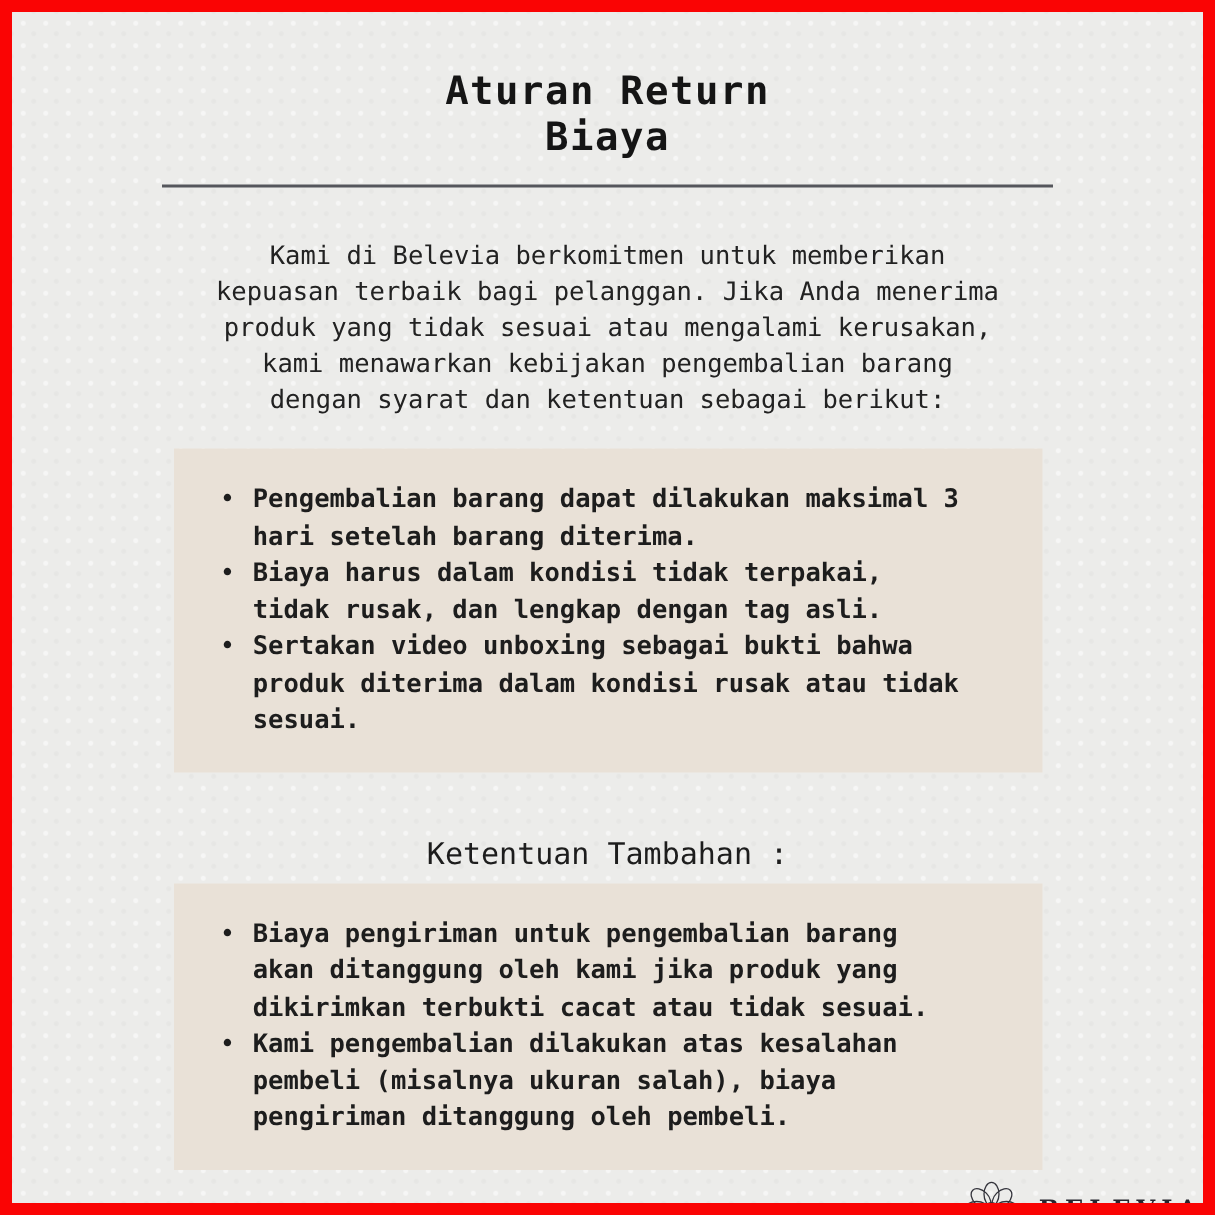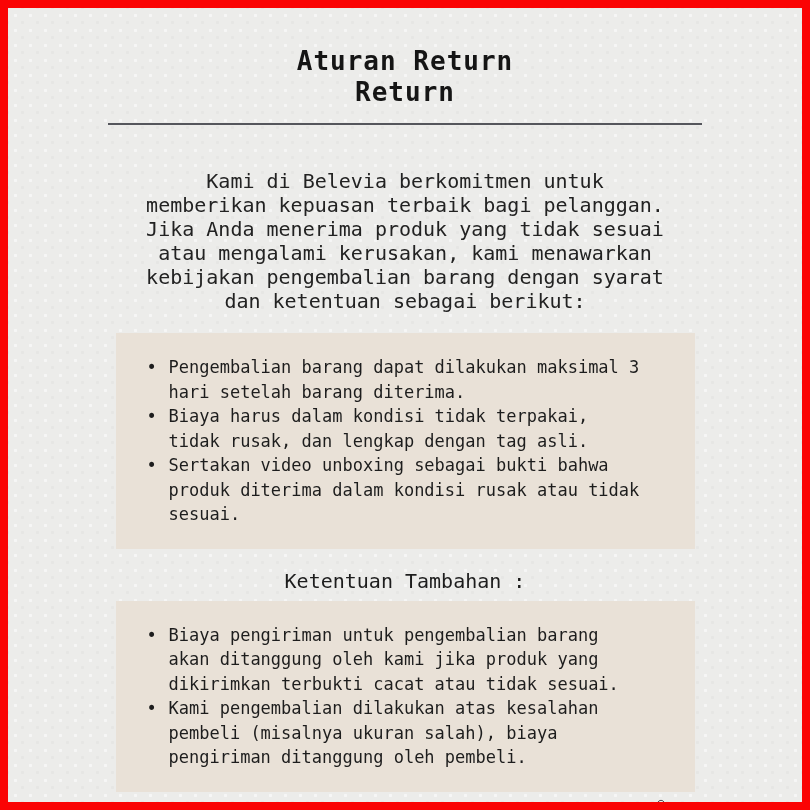--- a/index.html
+++ b/index.html
@@ -31,24 +31,24 @@
     color: #151515;
   }
   .title-line { display: block; }
   .divider {
     width: 594px;
     margin: 15px auto 0 auto;
     border-top: 2px solid #55565c;
     height: 0;
   }
   .intro {
-    margin: 44px auto 0 auto;
+    margin: 34px auto 0 auto;
     max-width: 525px;
     text-align: center;
-    font-size: 20px;
+    font-size: 17px;
     line-height: 24px;
     color: #222;
   }
   .box {
     width: 579px;
     margin: 20px auto 0 auto;
     background: #e9e1d7;
     padding: 22px 20px 22px 31px;
   }
   .bullets { list-style: none; }
@@ -57,23 +57,24 @@
     align-items: flex-start;
     font-size: 17px;
     line-height: 24.5px;
   }
   .dot {
     flex: 0 0 22px;
     font-size: 17px;
   }
   .txt {
     width: 478px;
+    font-weight: bold;
   }
   .subheading {
-    margin-top: 20px;
+    margin-top: 42px;
     text-align: center;
     font-size: 20px;
     line-height: 24px;
     font-weight: normal;
     color: #1d1d1d;
   }
   .box2 { margin-top: 8px; }
   .brand {
     margin-top: 7px;
     display: flex;
@@ -90,21 +91,21 @@
     color: #26262e;
   }
 </style>
 </head>
 <body>
 
 <div class="poster">
 
   <h1 class="title">
     <span class="title-line">Aturan Return</span>
-    <span class="title-line">Return</span>
+    <span class="title-line">Biaya</span>
   </h1>
 
   <div class="divider"></div>
 
   <p class="intro">Kami di Belevia berkomitmen untuk memberikan kepuasan terbaik bagi pelanggan. Jika Anda menerima produk yang tidak sesuai atau mengalami kerusakan, kami menawarkan kebijakan pengembalian barang dengan syarat dan ketentuan sebagai berikut:</p>
 
   <section class="box">
     <ul class="bullets">
 
     <li class="bullet-item">

